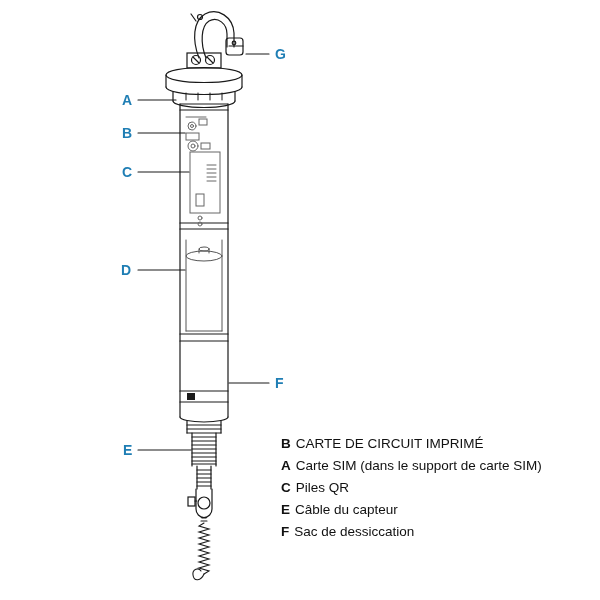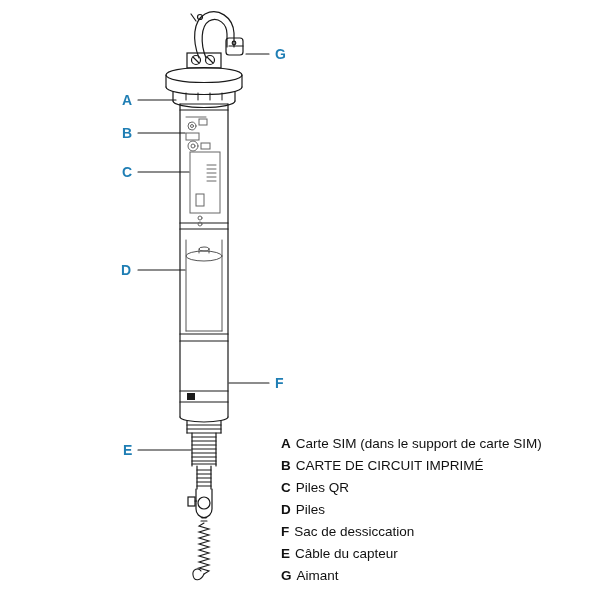--- a/index.html
+++ b/index.html
@@ -161,35 +161,29 @@
   <div class="callout" style="left:122px; top:92px;">A</div>
   <div class="callout" style="left:122px; top:125px;">B</div>
   <div class="callout" style="left:122px; top:164px;">C</div>
   <div class="callout" style="left:121px; top:262px;">D</div>
   <div class="callout" style="left:123px; top:442px;">E</div>
   <div class="callout" style="left:275px; top:375px;">F</div>
   <div class="callout" style="left:275px; top:46px;">G</div>
 
   <div class="legend">
     <div class="legend-row">
-      <span class="legend-key">A</span><span class="legend-text">Carte SIM (dans le support de carte SIM)</span>
+      <span class="legend-key">B</span><span class="legend-text">CARTE DE CIRCUIT IMPRIMÉ</span>
     </div>
     <div class="legend-row">
-      <span class="legend-key">B</span><span class="legend-text">CARTE DE CIRCUIT IMPRIMÉ</span>
+      <span class="legend-key">A</span><span class="legend-text">Carte SIM (dans le support de carte SIM)</span>
     </div>
     <div class="legend-row">
       <span class="legend-key">C</span><span class="legend-text">Piles QR</span>
     </div>
     <div class="legend-row">
-      <span class="legend-key">D</span><span class="legend-text">Piles</span>
+      <span class="legend-key">E</span><span class="legend-text">Câble du capteur</span>
     </div>
     <div class="legend-row">
       <span class="legend-key">F</span><span class="legend-text">Sac de dessiccation</span>
-    </div>
-    <div class="legend-row">
-      <span class="legend-key">E</span><span class="legend-text">Câble du capteur</span>
-    </div>
-    <div class="legend-row">
-      <span class="legend-key">G</span><span class="legend-text">Aimant</span>
     </div>
   </div>
 
 </div>
 
 </body></html>

